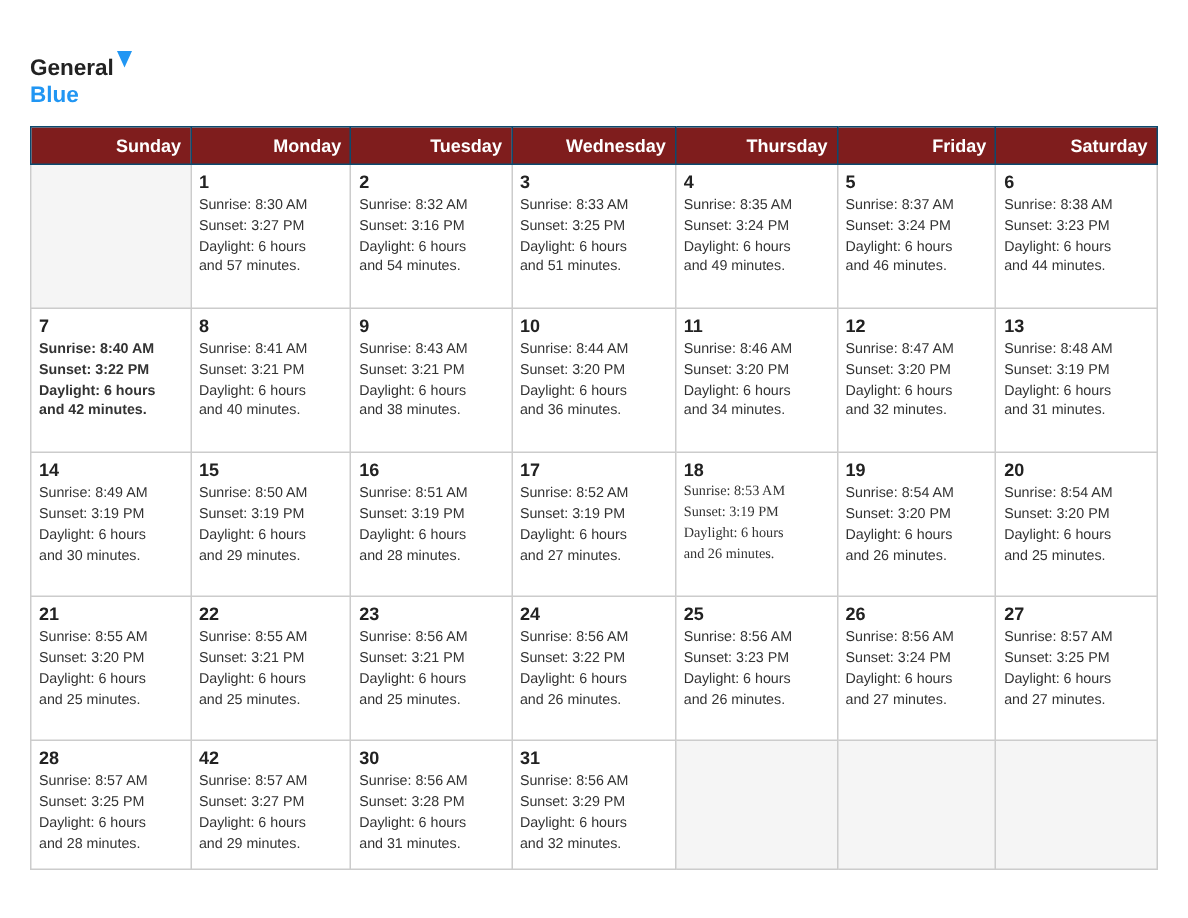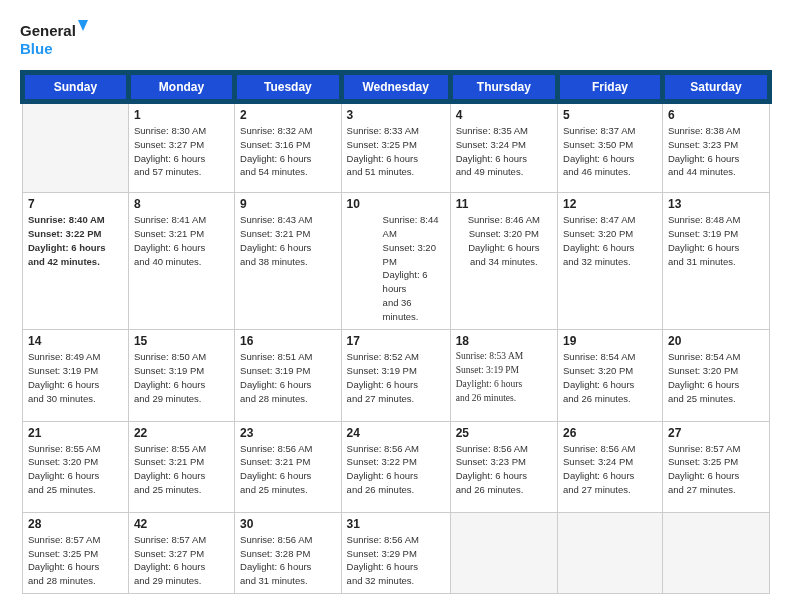--- a/index.html
+++ b/index.html
@@ -6,21 +6,21 @@
     body {
       width: 792px;
       height: 612px;
       font-family: Arial, sans-serif;
       background: #fff;
       overflow: hidden;
     }
     .page {
       width: 792px;
       height: 612px;
-      padding: 18px 20px;
+      padding: 32px 20px;
       display: flex;
       flex-direction: column;
     }
     .header {
       display: flex;
       justify-content: space-between;
       align-items: flex-start;
       margin-bottom: 12px;
     }
     .logo {
@@ -41,27 +41,27 @@
       font-size: 14px;
       color: #444;
       margin-top: 2px;
     }
     .calendar {
       width: 100%;
       border-collapse: collapse;
       flex: 1;
     }
     .calendar th {
-      background: #1d4ed8;
+      background: #7f1d1d;
       color: #fff;
       font-size: 12px;
       font-weight: bold;
       padding: 5px 6px;
-      text-align: center;
-      border: 5px solid #0c4a6e;
+      text-align: right;
+      border: 1px solid #0c4a6e;
     }
     .calendar td {
       vertical-align: top;
       border: 1px solid #ccc;
       padding: 4px 5px;
       width: 113px;
       height: 90px;
       font-size: 10px;
       color: #333;
       background: #fff;
@@ -141,21 +141,21 @@
           <td>
             <div class="day-num">4</div>
             <div class="day-info" style="white-space: pre-line;">Sunrise: 8:35 AM
 Sunset: 3:24 PM
 Daylight: 6 hours
 and 49 minutes.</div>
           </td>
           <td>
             <div class="day-num">5</div>
             <div class="day-info" style="white-space: pre-line;">Sunrise: 8:37 AM
-Sunset: 3:50 PM
+Sunset: 3:24 PM
 Daylight: 6 hours
 and 46 minutes.</div>
           </td>
           <td>
             <div class="day-num">6</div>
             <div class="day-info" style="white-space: pre-line;">Sunrise: 8:38 AM
 Sunset: 3:23 PM
 Daylight: 6 hours
 and 44 minutes.</div>
           </td>
@@ -177,28 +177,28 @@
           </td>
           <td>
             <div class="day-num">9</div>
             <div class="day-info" style="white-space: pre-line;">Sunrise: 8:43 AM
 Sunset: 3:21 PM
 Daylight: 6 hours
 and 38 minutes.</div>
           </td>
           <td>
             <div class="day-num">10</div>
-            <div class="day-info" style="white-space: pre-line; margin-left: 36px;">Sunrise: 8:44 AM
+            <div class="day-info" style="white-space: pre-line;">Sunrise: 8:44 AM
 Sunset: 3:20 PM
 Daylight: 6 hours
 and 36 minutes.</div>
           </td>
           <td>
             <div class="day-num">11</div>
-            <div class="day-info" style="white-space: pre-line; text-align: center;">Sunrise: 8:46 AM
+            <div class="day-info" style="white-space: pre-line;">Sunrise: 8:46 AM
 Sunset: 3:20 PM
 Daylight: 6 hours
 and 34 minutes.</div>
           </td>
           <td>
             <div class="day-num">12</div>
             <div class="day-info" style="white-space: pre-line;">Sunrise: 8:47 AM
 Sunset: 3:20 PM
 Daylight: 6 hours
 and 32 minutes.</div>

